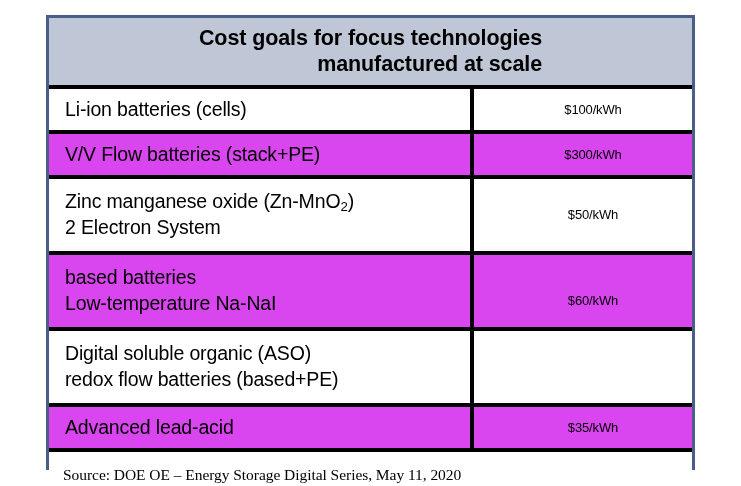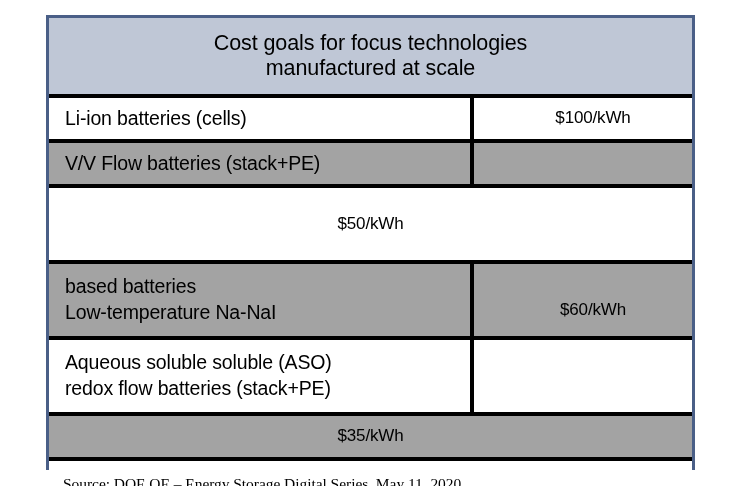--- a/index.html
+++ b/index.html
@@ -28,45 +28,45 @@
   .inner {
     position: relative;
     width: 100%;
     height: 100%;
     box-sizing: border-box;
   }
 
   
   #table-title {
     box-sizing: border-box;
-    height: 80px;
+    height: 71px;
     background: #bfc7d6;
     border-bottom: 4px solid #000000;
     display: flex;
     align-items: center;
     justify-content: center;
-    text-align: center;
+    text-align: right;
     font-size: 21.5px;
-    font-weight: normal;
+    font-weight: bold;
     line-height: 1.18;
     letter-spacing: -0.1px;
     color: #000000;
     padding: 0 12px;
     white-space: pre-line;
   }
 
   
   .row {
     box-sizing: border-box;
     display: flex;
     border-bottom: 4px solid #000000;
     background: #ffffff;
     gap: 20px;
   }
-  .row.shaded { background: #a3a3a3; }
+  .row.shaded { background: #d946ef; }
 
   .row .cell-label {
     box-sizing: border-box;
     width: 425px;
     flex: 0 0 425px;
     border-right: 4px solid #000000;
     display: flex;
     flex-direction: column;
     justify-content: center;
     padding: 0 0 0 16px;
@@ -74,21 +74,21 @@
     line-height: 1.32;
     color: #000000;
     letter-spacing: -0.15px;
   }
   .row .cell-value {
     box-sizing: border-box;
     flex: 1 1 auto;
     display: flex;
     align-items: center;
     justify-content: center;
-    font-size: 17px;
+    font-size: 13px;
     line-height: 1.32;
     color: #000000;
     letter-spacing: -0.15px;
   }
 
   .row.h1 { height: 45px; }
   .row.h2 { height: 76px; }
 
   .row .cell-label .line { display: block; }
   .row .cell-value .line { display: block; margin-top: 20px; }
@@ -127,44 +127,52 @@
       <div class="cell-label">
         <span class="line">Li-ion batteries (cells)</span>
       </div>
       <div class="cell-value">$100/kWh</div>
     </div>
 
     <div class="row h1 shaded">
       <div class="cell-label">
         <span class="line">V/V Flow batteries (stack+PE)</span>
       </div>
+      <div class="cell-value">$300/kWh</div>
     </div>
 
     <div class="row h2">
+      <div class="cell-label">
+        <span class="line"><span>Zinc manganese oxide (Zn-MnO</span><sub>2</sub><span>)</span></span>
+        <span class="line">2 Electron System</span>
+      </div>
       <div class="cell-value">$50/kWh</div>
     </div>
 
     <div class="row h2 shaded">
       <div class="cell-label">
         <span class="line">based batteries</span>
         <span class="line">Low-temperature Na-NaI</span>
       </div>
       <div class="cell-value">
         <span class="line">$60/kWh</span>
       </div>
     </div>
 
     <div class="row h2">
       <div class="cell-label">
-        <span class="line">Aqueous soluble soluble (ASO)</span>
-        <span class="line">redox flow batteries (stack+PE)</span>
+        <span class="line">Digital soluble organic (ASO)</span>
+        <span class="line">redox flow batteries (based+PE)</span>
       </div>
     </div>
 
     <div class="row h1 shaded">
+      <div class="cell-label">
+        <span class="line">Advanced lead-acid</span>
+      </div>
       <div class="cell-value">$35/kWh</div>
     </div>
 
     <div id="source-row">
       <span id="source-text">Source: DOE OE – Energy Storage Digital Series, May 11, 2020</span>
     </div>
 
   </div>
 </div>
 

